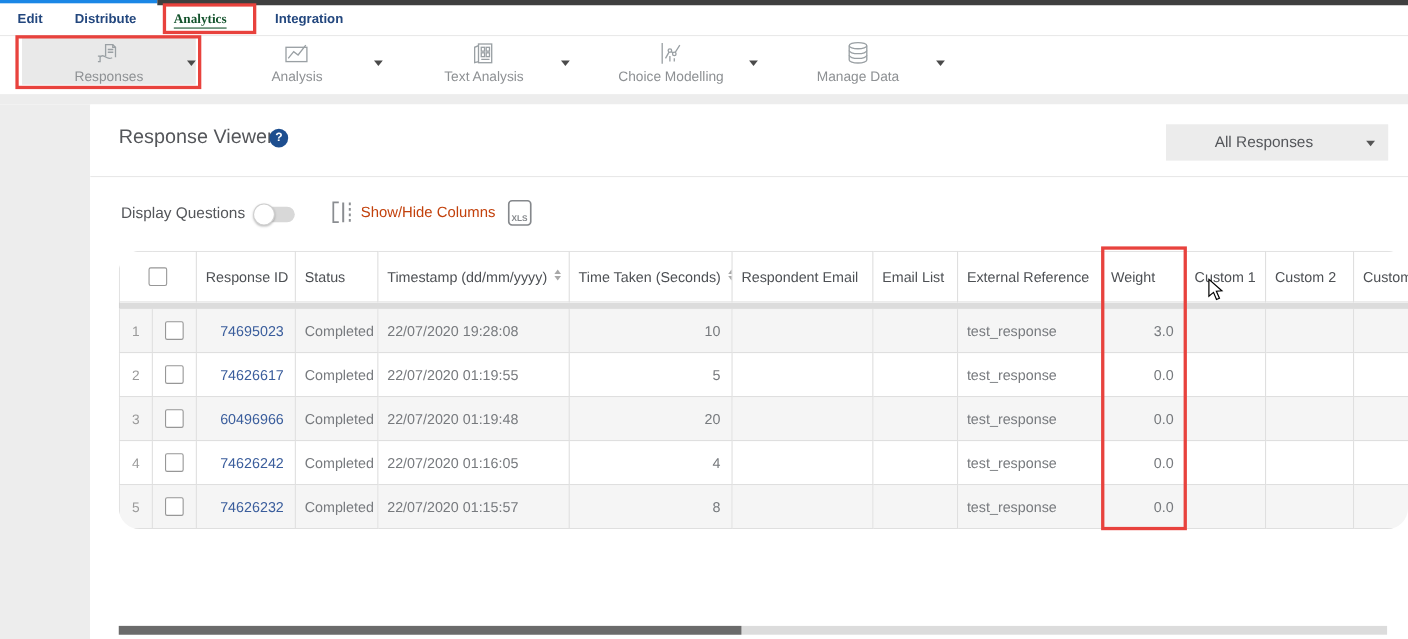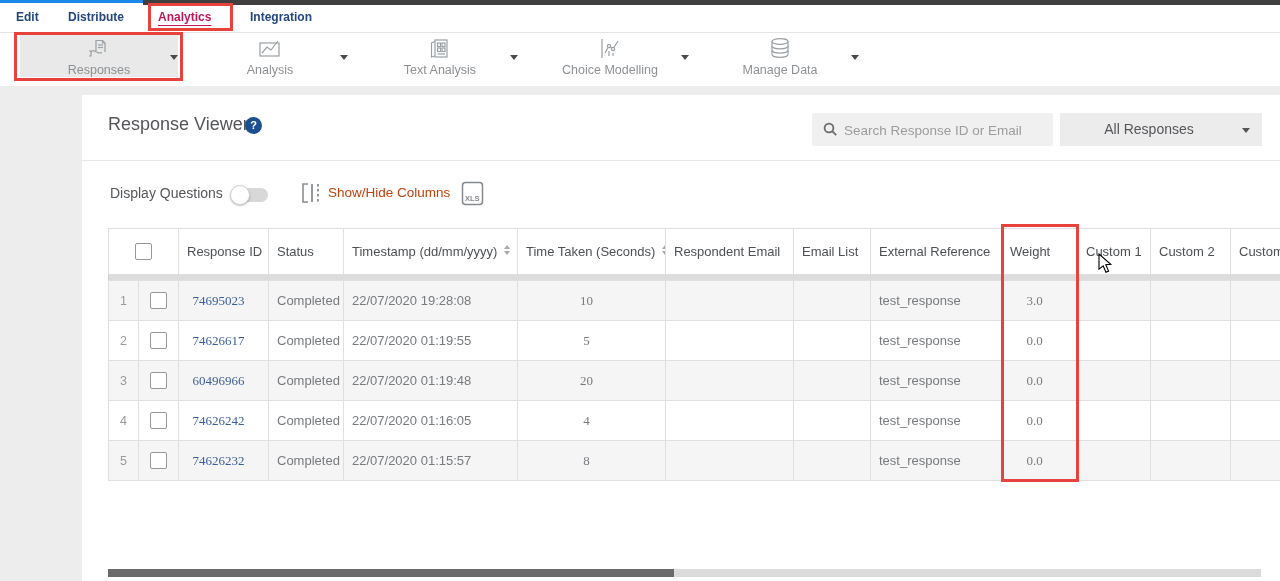--- a/index.html
+++ b/index.html
@@ -9,21 +9,21 @@
     -webkit-font-smoothing:antialiased;
   }
   .abs{position:absolute;}
   
   #topbar-blue{left:0;top:0;width:143px;height:3px;background:#1b87e6;}
   #topbar-dark{left:143px;top:0;width:1137px;height:5px;background:#3f3f3f;}
   #accent-sliver{left:1277px;top:10px;width:3px;height:11px;background:#8a55c8;}
   
   #nav{left:0;top:5px;width:1280px;height:27px;background:#fff;border-bottom:1px solid #e4e4e4;}
   .nav-item{position:absolute;top:0;height:27px;line-height:25px;font-size:12px;font-weight:bold;color:#23477e;cursor:pointer;white-space:nowrap;}
-  .nav-item.active{color:#be185d;text-decoration:underline;text-underline-offset:4px;}
+  .nav-item.active{color:#14532d;text-decoration:underline;text-underline-offset:4px;font-family:Liberation Serif, serif;}
   
   #toolbar{left:0;top:33px;width:1280px;height:53px;background:#fff;border-bottom:1px solid #dcdcdc;}
   .tb-selected-bg{position:absolute;left:20px;top:0;width:158px;height:44px;background:#e9e9e9;}
   .tb-item{position:absolute;top:0;width:140px;height:36px;text-align:center;cursor:pointer;}
   .tb-icon{height:24px;padding-top:4px;}
   .tb-label{margin-top:2px;font-size:12.5px;color:#8e9194;white-space:nowrap;}
   .tb-caret{position:absolute;top:22px;width:0;height:0;border-left:4.5px solid transparent;border-right:4.5px solid transparent;border-top:5px solid #4a4a4a;cursor:pointer;}
   
   .anno{position:absolute;border:3px solid #e8423d;box-sizing:border-box;pointer-events:none;}
   #anno-analytics{left:148px;top:3px;width:85px;height:28px;}
@@ -46,34 +46,34 @@
   #card-divider{left:0;top:65px;width:1198px;height:1px;background:#e8e8e8;}
   
   #dq-label{left:28px;top:90px;font-size:14px;color:#54565a;}
   #dq-toggle{left:148px;top:89px;width:42px;height:22px;cursor:pointer;}
   #dq-toggle .track{position:absolute;left:4px;top:4px;width:34px;height:14px;border-radius:7px;background:#d8d8d8;}
   #dq-toggle .knob{position:absolute;left:0;top:1px;width:20px;height:20px;border-radius:50%;background:#fff;border:1px solid #cfcfcf;box-shadow:0 1px 2px rgba(0,0,0,.25);box-sizing:border-box;}
   #showhide-btn{left:218px;top:87px;height:24px;cursor:pointer;}
   #showhide-btn .lbl{position:absolute;left:28px;top:3px;font-size:13.5px;color:#c2410c;white-space:nowrap;}
   #xls-btn{left:379px;top:86px;cursor:pointer;}
   
-  #table-wrap{left:26px;top:133px;width:1172px;height:253px;overflow:hidden;}
+  #table-wrap{left:26px;top:133px;width:1172px;height:253px;overflow:hidden;border-radius:19px;}
   table{border-collapse:collapse;table-layout:fixed;width:1199px;border:1px solid #cfcfcf;}
   th,td{border:1px solid #dfdfdf;font-size:13px;overflow:hidden;white-space:nowrap;box-sizing:border-box;}
   thead tr{height:46px;}
   tbody tr{height:40px;}
   tbody tr.odd{background:#f5f5f5;}
   tr.spacer-row{height:6px;}
   td.spacer{background:#dcdcdc;border-left:none;border-right:none;padding:0;}
   th{text-align:left;padding-left:8px;color:#4d5054;font-weight:normal;background:#fff;}
   td{color:#777a7e;padding-left:8px;}
   td.rownum{text-align:center;padding:0;color:#9a9a9a;font-size:12.5px;}
   td.cb,th.cb-h{padding:0;text-align:center;}
   .checkbox{width:17px;height:17px;border:1px solid #979797;border-radius:2px;background:#fff;margin:0 auto;cursor:pointer;box-sizing:border-box;}
-  .ta-r{text-align:center;padding-right:10px;padding-left:0;font-family:Liberation Serif, serif;}
+  .ta-r{text-align:right;padding-right:10px;padding-left:0;}
   .link{color:#3a5d9c;cursor:pointer;}
   .sort{display:inline-block;margin-left:7px;vertical-align:1px;}
   .sort i{display:block;width:0;height:0;border-left:3.5px solid transparent;border-right:3.5px solid transparent;}
   .sort .up{border-bottom:4px solid #a8a8a8;margin-bottom:2px;}
   .sort .down{border-top:4px solid #a8a8a8;}
   
   #hscroll-track{left:26px;top:474px;width:1153px;height:8px;background:#dcdcdc;cursor:pointer;}
   #hscroll-thumb{position:absolute;left:0;top:0;width:566px;height:8px;background:#6b6b6b;cursor:grab;}
   #cursor{left:1016px;top:158px;pointer-events:none;}
 </style>
@@ -168,27 +168,20 @@
   <div class="anno" id="anno-responses"></div>
 </div>
 
 <div class="abs" id="gray-band"></div>
 <div class="abs" id="left-margin"></div>
 
 <div class="abs" id="card">
   <div class="abs" id="page-title">Response Viewer</div>
   <div class="abs" id="help-btn">?</div>
 
-  <div class="abs" id="search-box">
-    <svg width="15" height="15" viewBox="0 0 15 15">
-        <circle cx="6" cy="6" r="4.4" fill="none" stroke="#6b6b6b" stroke-width="1.8"></circle>
-        <line x1="9.4" y1="9.4" x2="13.2" y2="13.2" stroke="#6b6b6b" stroke-width="1.8"></line>
-      </svg>
-    <input id="search-input" value="" placeholder="Search Response ID or Email" style="">
-  </div>
 
   <div class="abs" id="filter-dd">
     <div class="val">All Responses</div>
     <div class="caret"></div>
   </div>
 
   <div class="abs" id="card-divider"></div>
 
   <div class="abs" id="dq-label">Display Questions</div>
   <div class="abs" id="dq-toggle">

